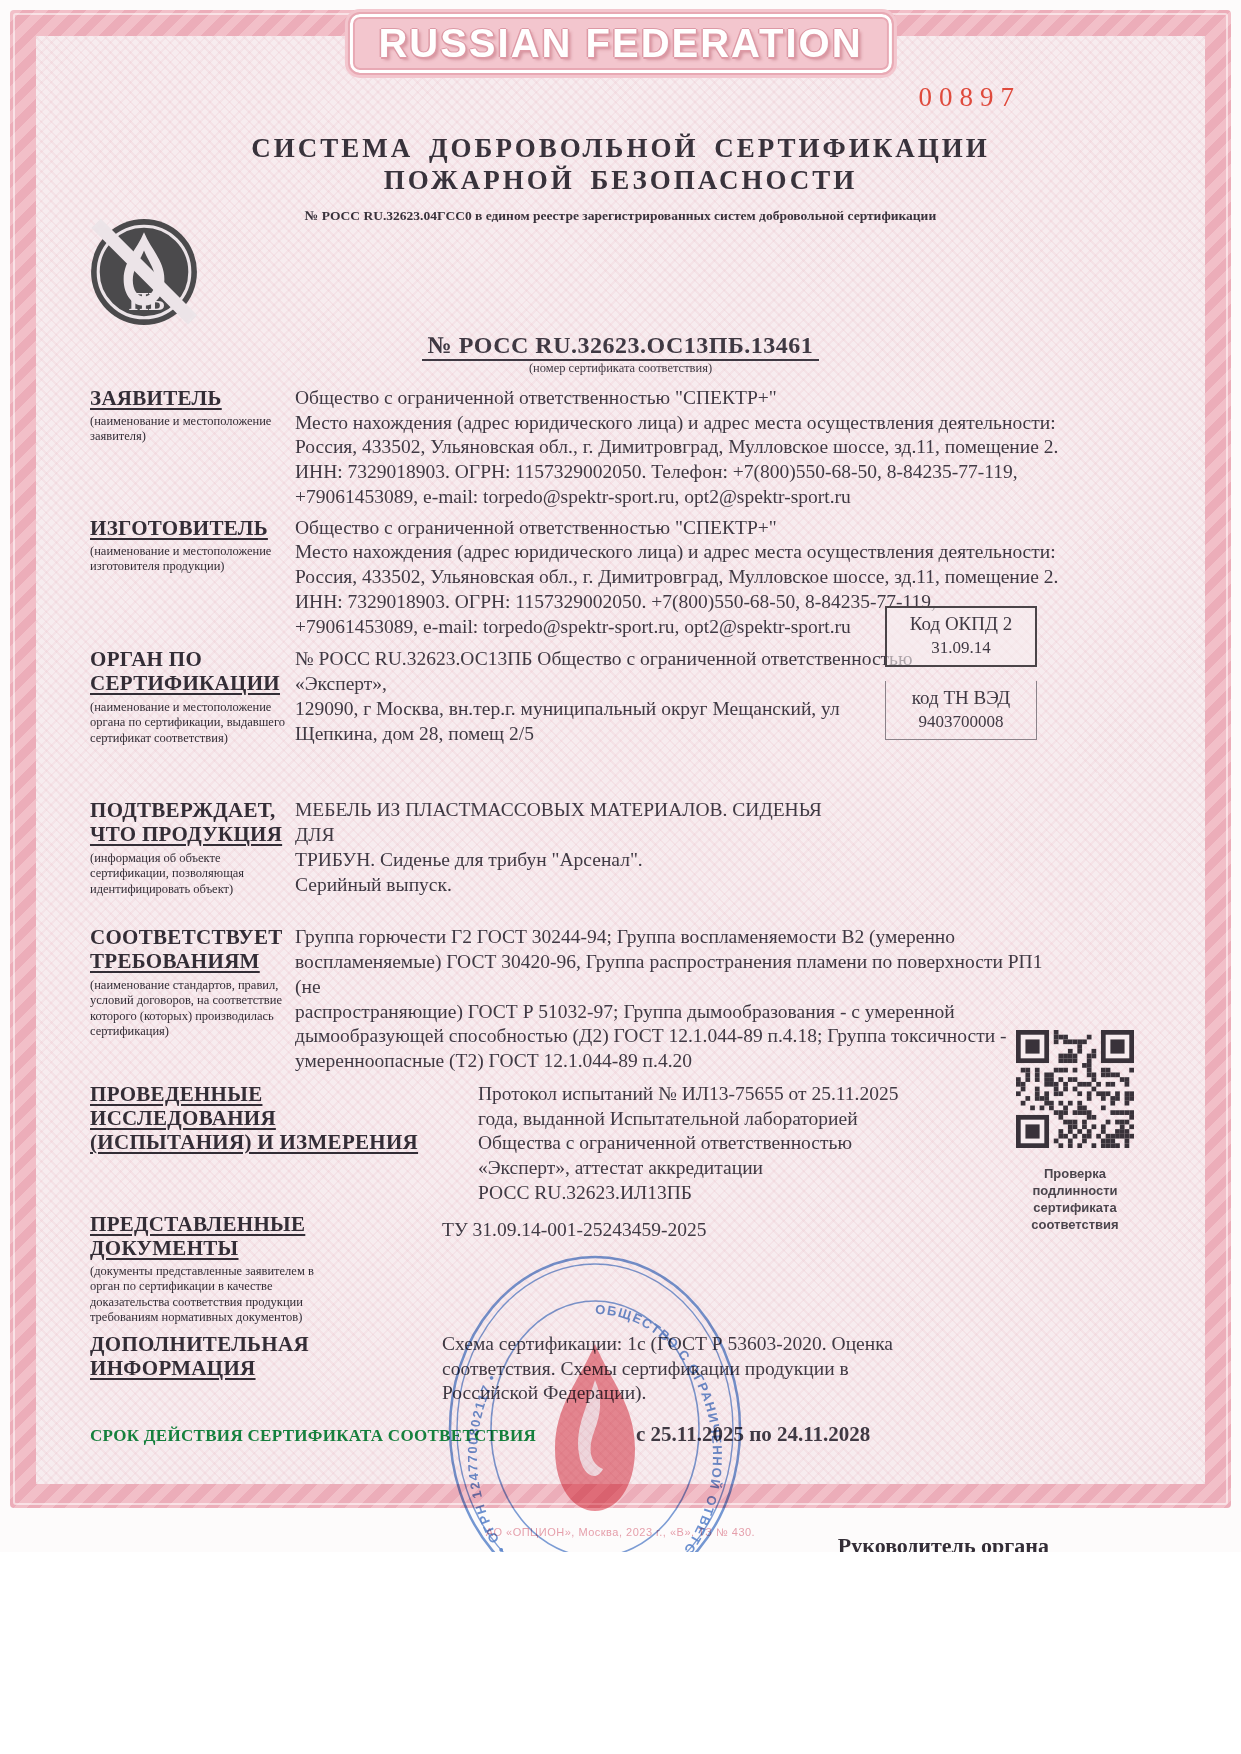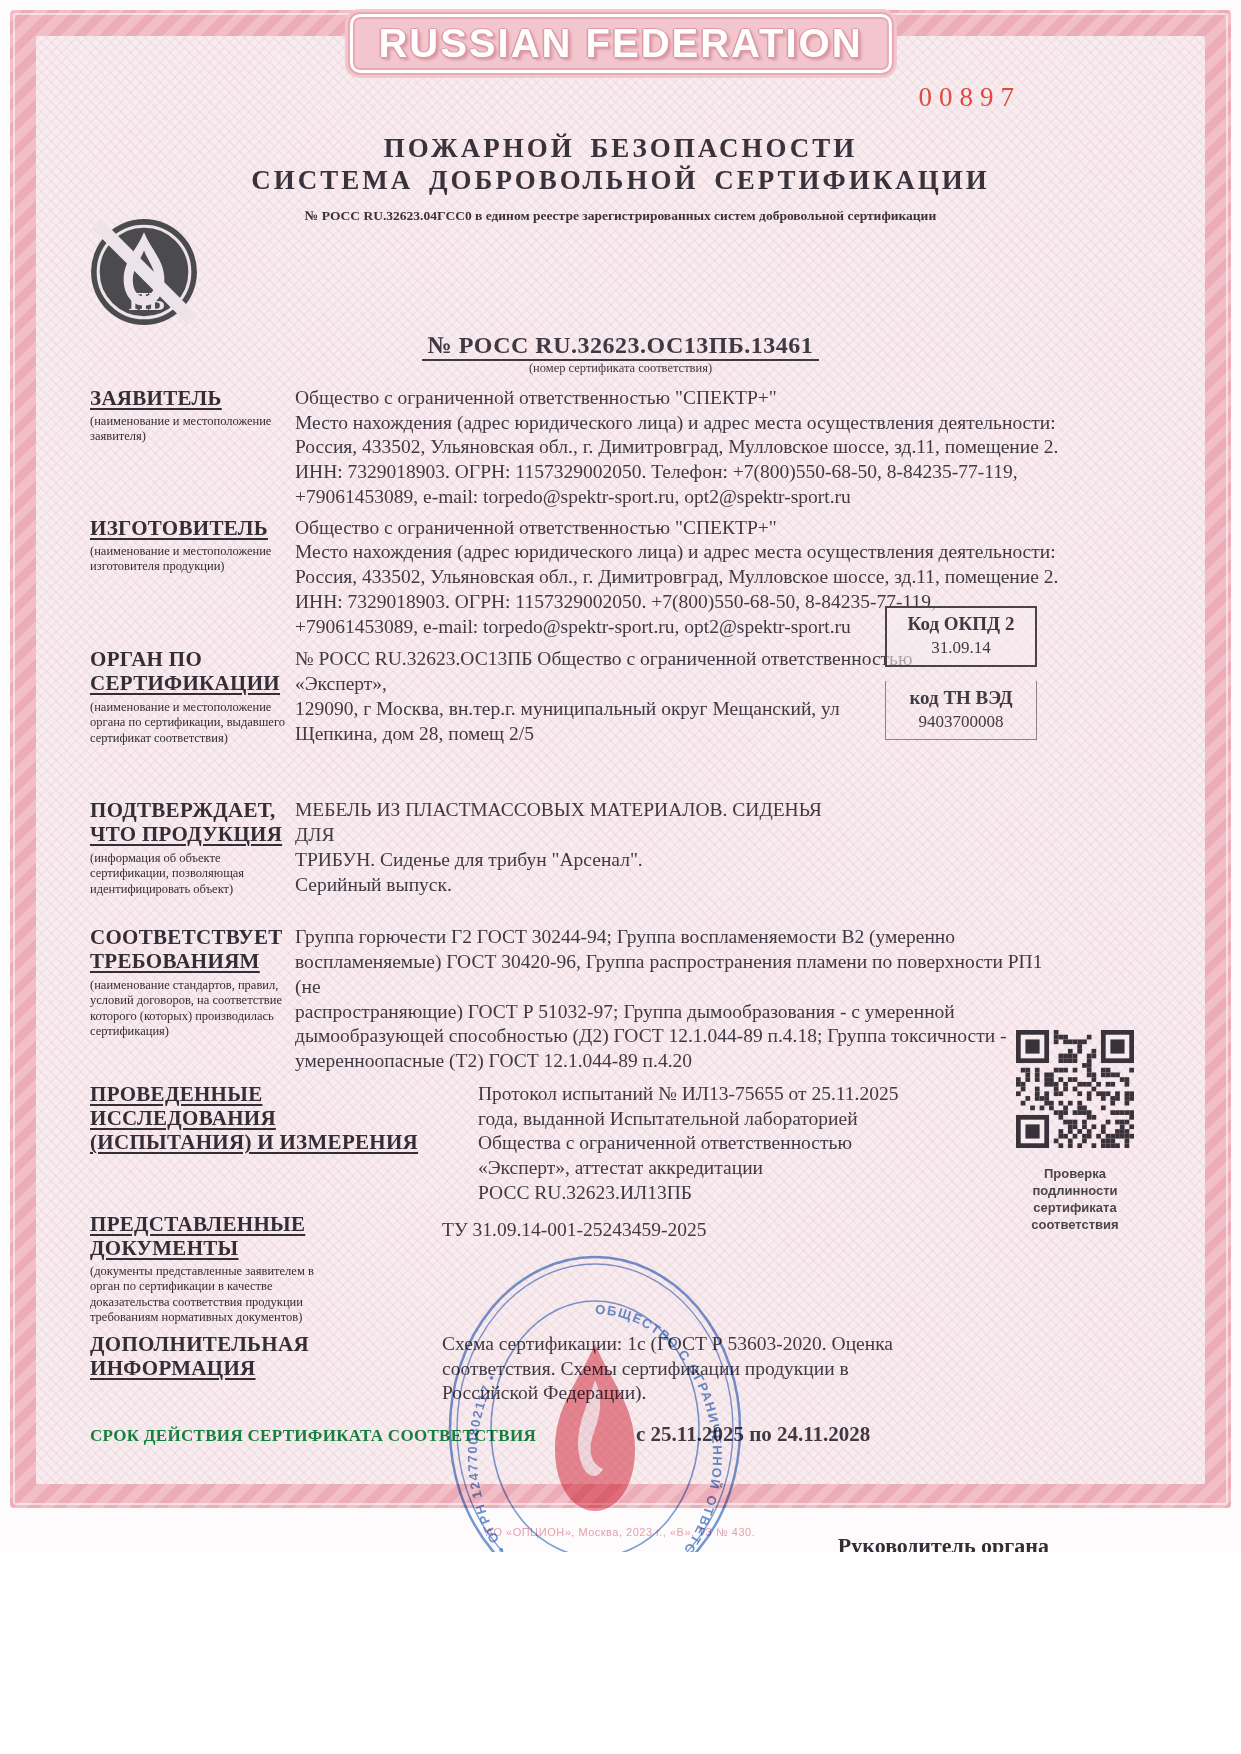--- a/index.html
+++ b/index.html
@@ -38,21 +38,21 @@
   .row.wide .lab{width:352px;flex:0 0 352px;}
   .lbl-pre,.lbl-main{font-weight:700;font-size:21px;letter-spacing:.3px;line-height:1.15;}
   .lbl-main{text-decoration:underline;text-decoration-thickness:2px;text-underline-offset:3px;}
   .lbl-sub{font-size:12.5px;line-height:1.24;margin-top:4px;max-width:225px;}
   .row .val{flex:1;font-size:19.5px;line-height:1.27;white-space:pre-line;max-width:775px;}
   .val.w660{max-width:660px;} .val.w560{max-width:560px;} .val.w450{max-width:450px;margin-left:36px;} .val.w500{max-width:500px;}
   .mb-a{margin-bottom:6px;} .mb-b{margin-bottom:8px;} .mb-c{margin-bottom:52px;} .mb-d{margin-bottom:28px;} .mb-f{margin-bottom:8px;} .mb-g{margin-bottom:6px;} .mb-h{margin-bottom:16px;}
   .codes{position:absolute;left:885px;top:606px;width:152px;z-index:5;text-align:center;}
   .codes .box1{border:2px solid #4a4448;padding:5px 4px 7px 4px;background:rgba(247,236,239,.6);}
   .codes .box2{border:1px solid #8a8289;border-top:none;padding:6px 4px 7px 4px;margin-top:14px;}
-  .code-lab{font-weight:700;font-size:19px;} .code-val{font-size:17px;margin-top:3px;}
+  .code-lab{font-weight:400;font-size:19px;} .code-val{font-size:17px;margin-top:3px;}
   .qr-wrap{position:absolute;left:1000px;top:1030px;width:150px;z-index:5;text-align:center;}
   .qr-cap{margin-top:14px;font-family:"Liberation Sans","DejaVu Sans",sans-serif;font-weight:700;font-size:13px;line-height:1.3;color:#4b454d;}
   .validity{display:flex;align-items:baseline;margin-top:14px;}
   .validity .vl{font-weight:700;font-size:17px;letter-spacing:.3px;color:#15803d;}
   .validity .vv{font-weight:700;font-size:21px;margin-left:100px;}
   .sig-block{margin-top:86px;padding-left:196px;padding-right:96px;}
   .sig-row{display:flex;align-items:flex-end;position:relative;height:64px;flex-direction:column;}
   .sig-row + .sig-row{margin-top:28px;}
   .sig-role{font-weight:700;font-size:22px;color:#332d36;flex:0 0 244px;padding-bottom:6px;}
   .sig-line{position:relative;flex:1;border-bottom:2px solid #4a444c;height:40px;margin-left:10px;}
@@ -72,22 +72,22 @@
   <div class="frame"></div>
   <div class="inner"></div>
 
   <div class="badge">
     <span>RUSSIAN FEDERATION</span>
   </div>
   <div class="serial">00897</div>
 
   <div class="content">
     <div class="sys">
+      <div>СИСТЕМА ДОБРОВОЛЬНОЙ СЕРТИФИКАЦИИ</div>
       <div>ПОЖАРНОЙ БЕЗОПАСНОСТИ</div>
-      <div>СИСТЕМА ДОБРОВОЛЬНОЙ СЕРТИФИКАЦИИ</div>
     </div>
     <div class="registry">№ РОСС RU.32623.04ГСС0 в едином реестре зарегистрированных систем добровольной сертификации</div>
 
     <div class="title-block">
       <svg class="logo" width="112" height="112" viewBox="0 0 110 110">
         <circle cx="55" cy="55" r="52" fill="#4b4a4c"></circle>
         <circle cx="55" cy="55" r="45" fill="none" stroke="#ece4e8" stroke-width="3"></circle>
         <path d="M55,16 C48,33 35,44 35,62 C35,78 44,88 55,88 C66,88 75,78 75,62 C75,44 62,33 55,16 Z" fill="#ece4e8"></path>
         <path d="M55,34 C51,44 44,52 44,63 C44,73 49,79 55,79 C61,79 66,73 66,63 C66,52 59,44 55,34 Z" fill="#4b4a4c"></path>
         <rect x="-12" y="48" width="134" height="13" fill="#ece4e8" transform="rotate(45 55 55)"></rect>

